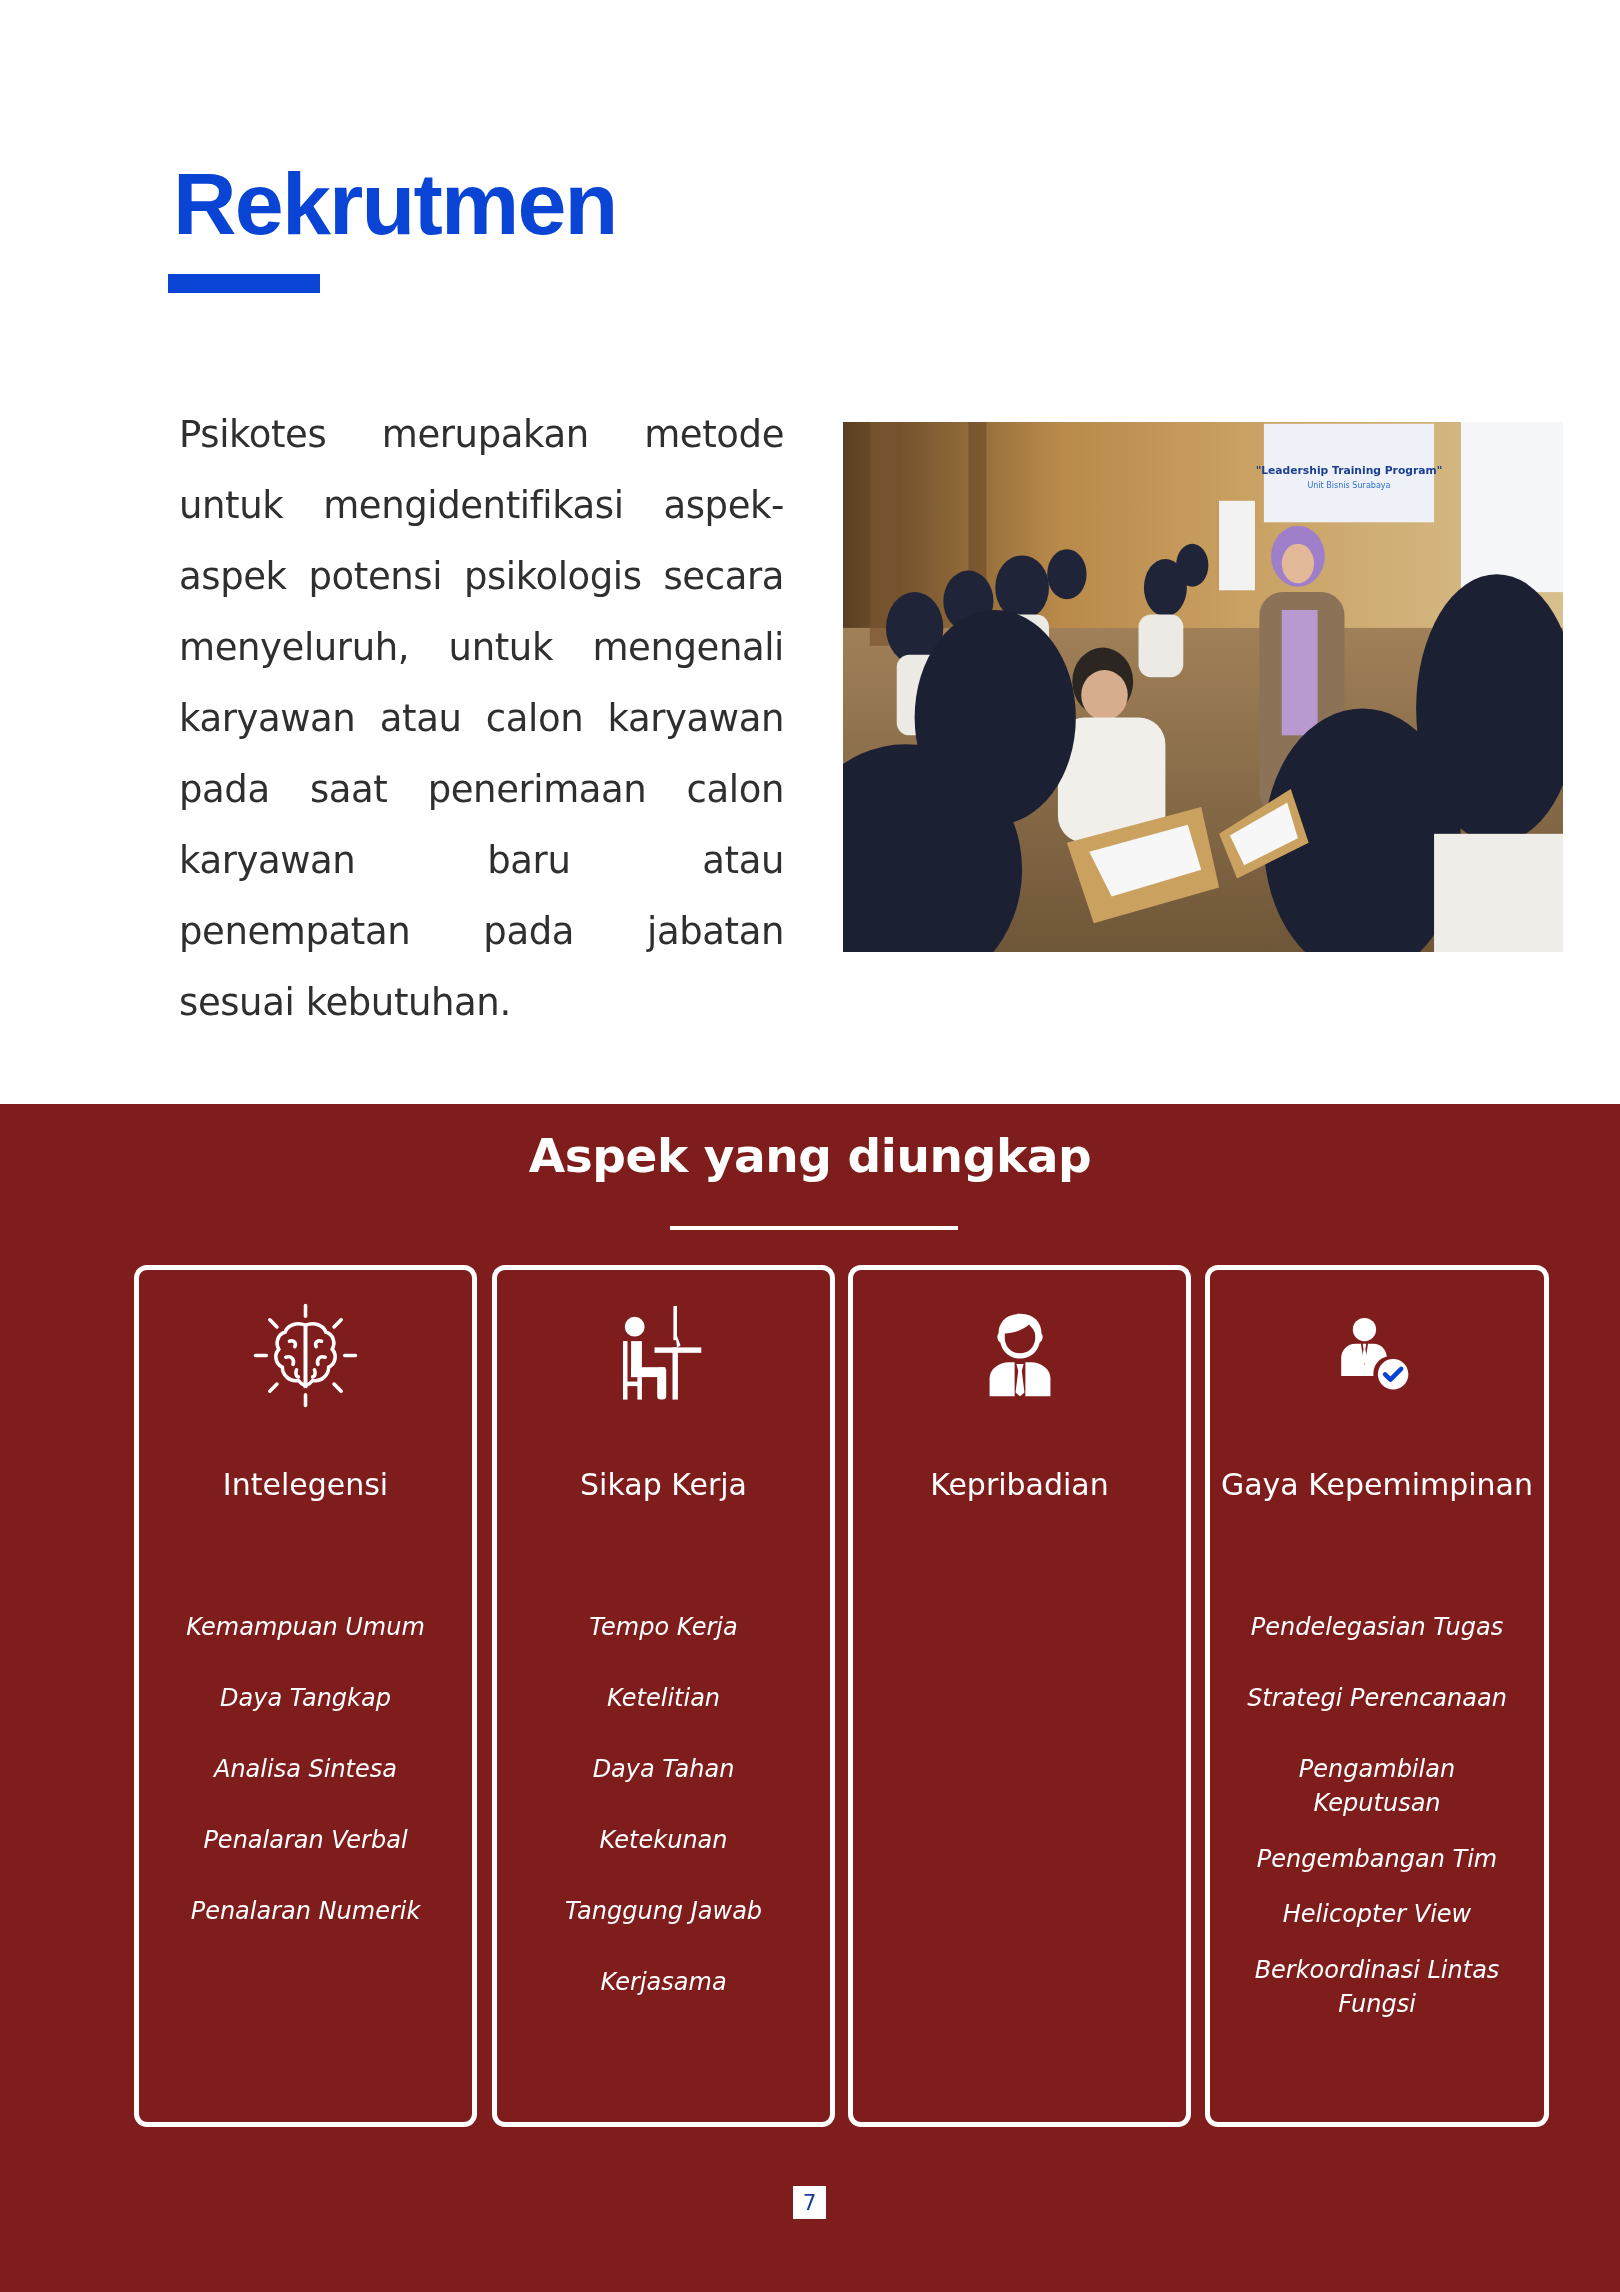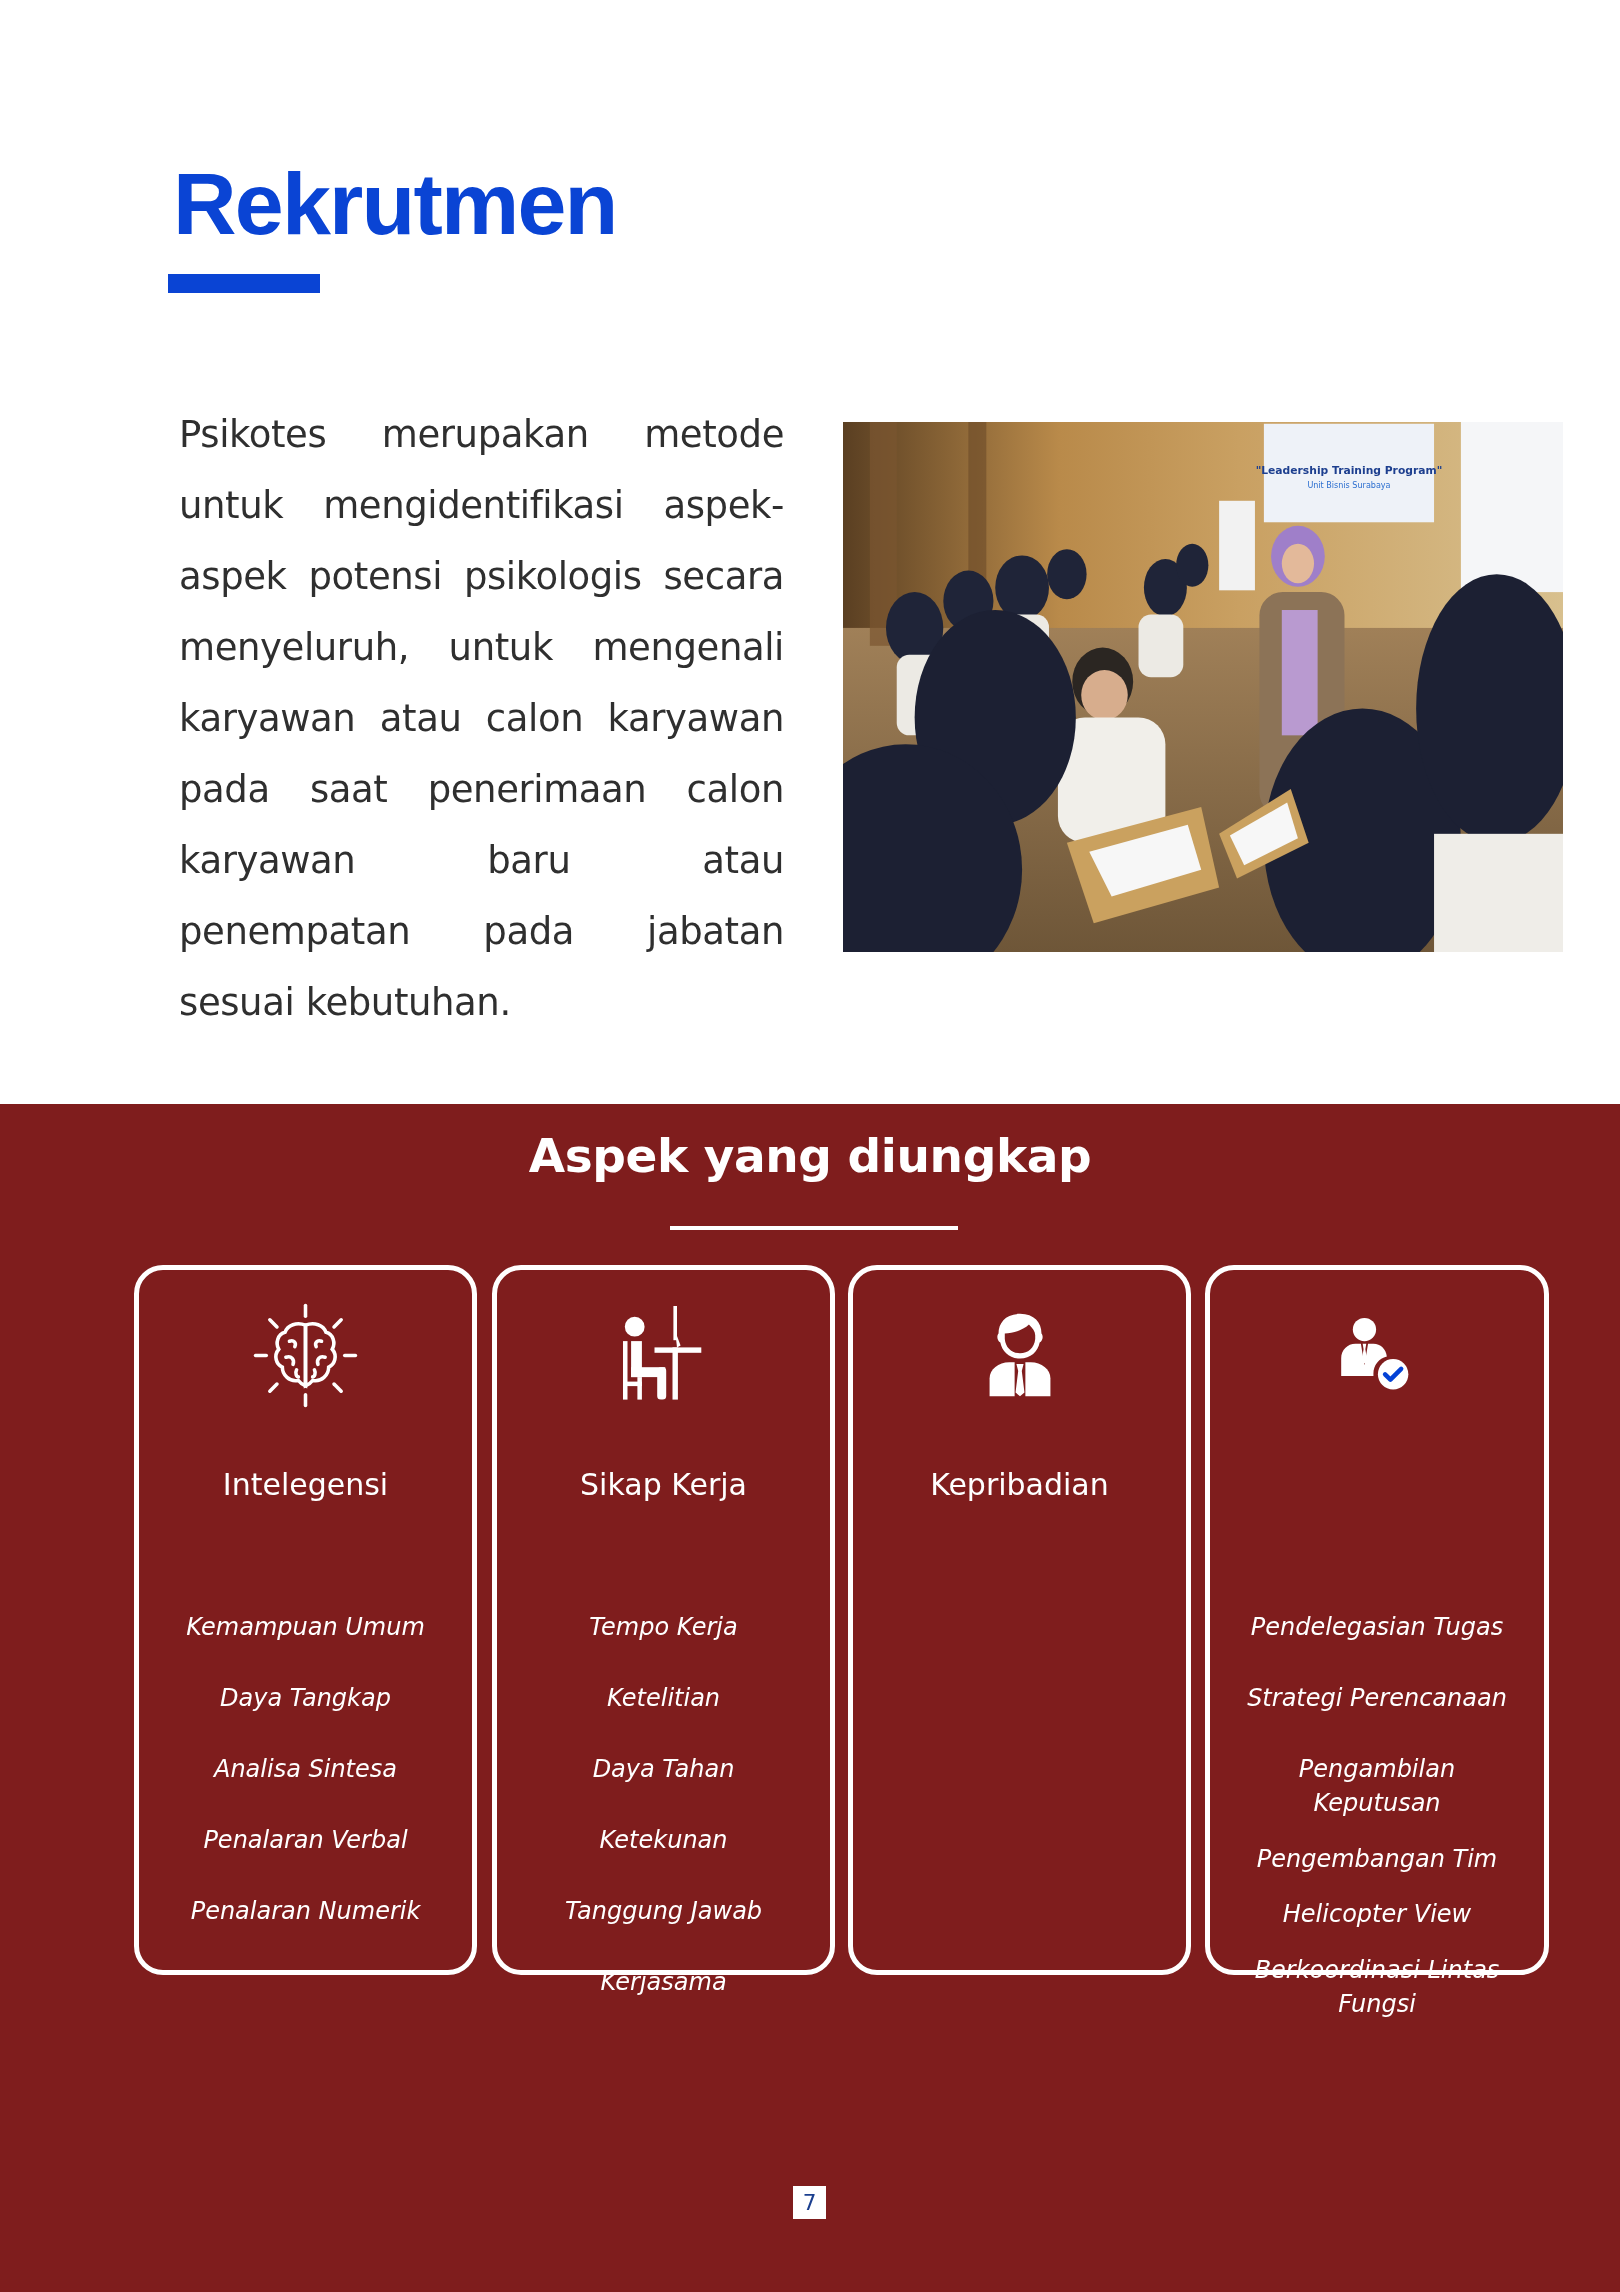--- a/index.html
+++ b/index.html
@@ -40,22 +40,22 @@
     font-family: "DejaVu Sans", sans-serif; font-weight: bold;
     font-size: 47px; line-height: 63px; color: #ffffff;
     letter-spacing: -0.4px;
   }
   .aspek-divider {
     position: absolute; left: 670px; top: 122px; width: 288px; height: 3.6px;
     background: #ffffff;
   }
 
   .card {
-    position: absolute; top: 161px; height: 710px;
-    border: 5.4px solid #ffffff; border-radius: 29px;
+    position: absolute; top: 161px; height: 862px;
+    border: 5.4px solid #ffffff; border-radius: 13px;
   }
   .card-icon {
     position: absolute; left: 0; right: 0; top: 27px; height: 116px;
     display: flex; justify-content: center; align-items: center;
   }
   .card-icon svg { display: block; }
   .card-title {
     position: absolute; left: 9px; right: 9px; top: 188px;
     text-align: center; color: #ffffff;
     font-family: "DejaVu Sans", sans-serif;
@@ -229,20 +229,21 @@
   <div class="card c4" style="left:1205px; width:344px;">
     <div class="card-icon">
       <svg width="72" height="77" viewBox="0 0 80 86" fill="#ffffff">
         <circle cx="26" cy="14" r="13"></circle>
         <path d="M0 66 L0 46 C0 37 7 30 16 30 L22 30 L26 54 L30 30 L36 30 C44 30 50 36 51 44 C42 46 36 54 36 63 L36 66 Z"></path>
         <polygon points="24,30 28,30 27,36 29,48 26,52 23,48 25,36"></polygon>
         <circle cx="58" cy="64" r="17"></circle>
         <polyline points="49,64 55,70 67,58" fill="none" stroke="#0442D6" stroke-width="5" stroke-linecap="round" stroke-linejoin="round"></polyline>
       </svg>
     </div>
+    <div class="card-title">Gaya Kepemimpinan</div>
     <ul class="card-items">
       <li class="gap-lg">Pendelegasian Tugas</li>
       <li class="gap-lg">Strategi Perencanaan</li>
       <li style="padding:0 54px;">Pengambilan Keputusan</li>
       <li>Pengembangan Tim</li>
       <li>Helicopter View</li>
       <li style="padding:0 18px;">Berkoordinasi Lintas Fungsi</li>
     </ul>
   </div>
 

